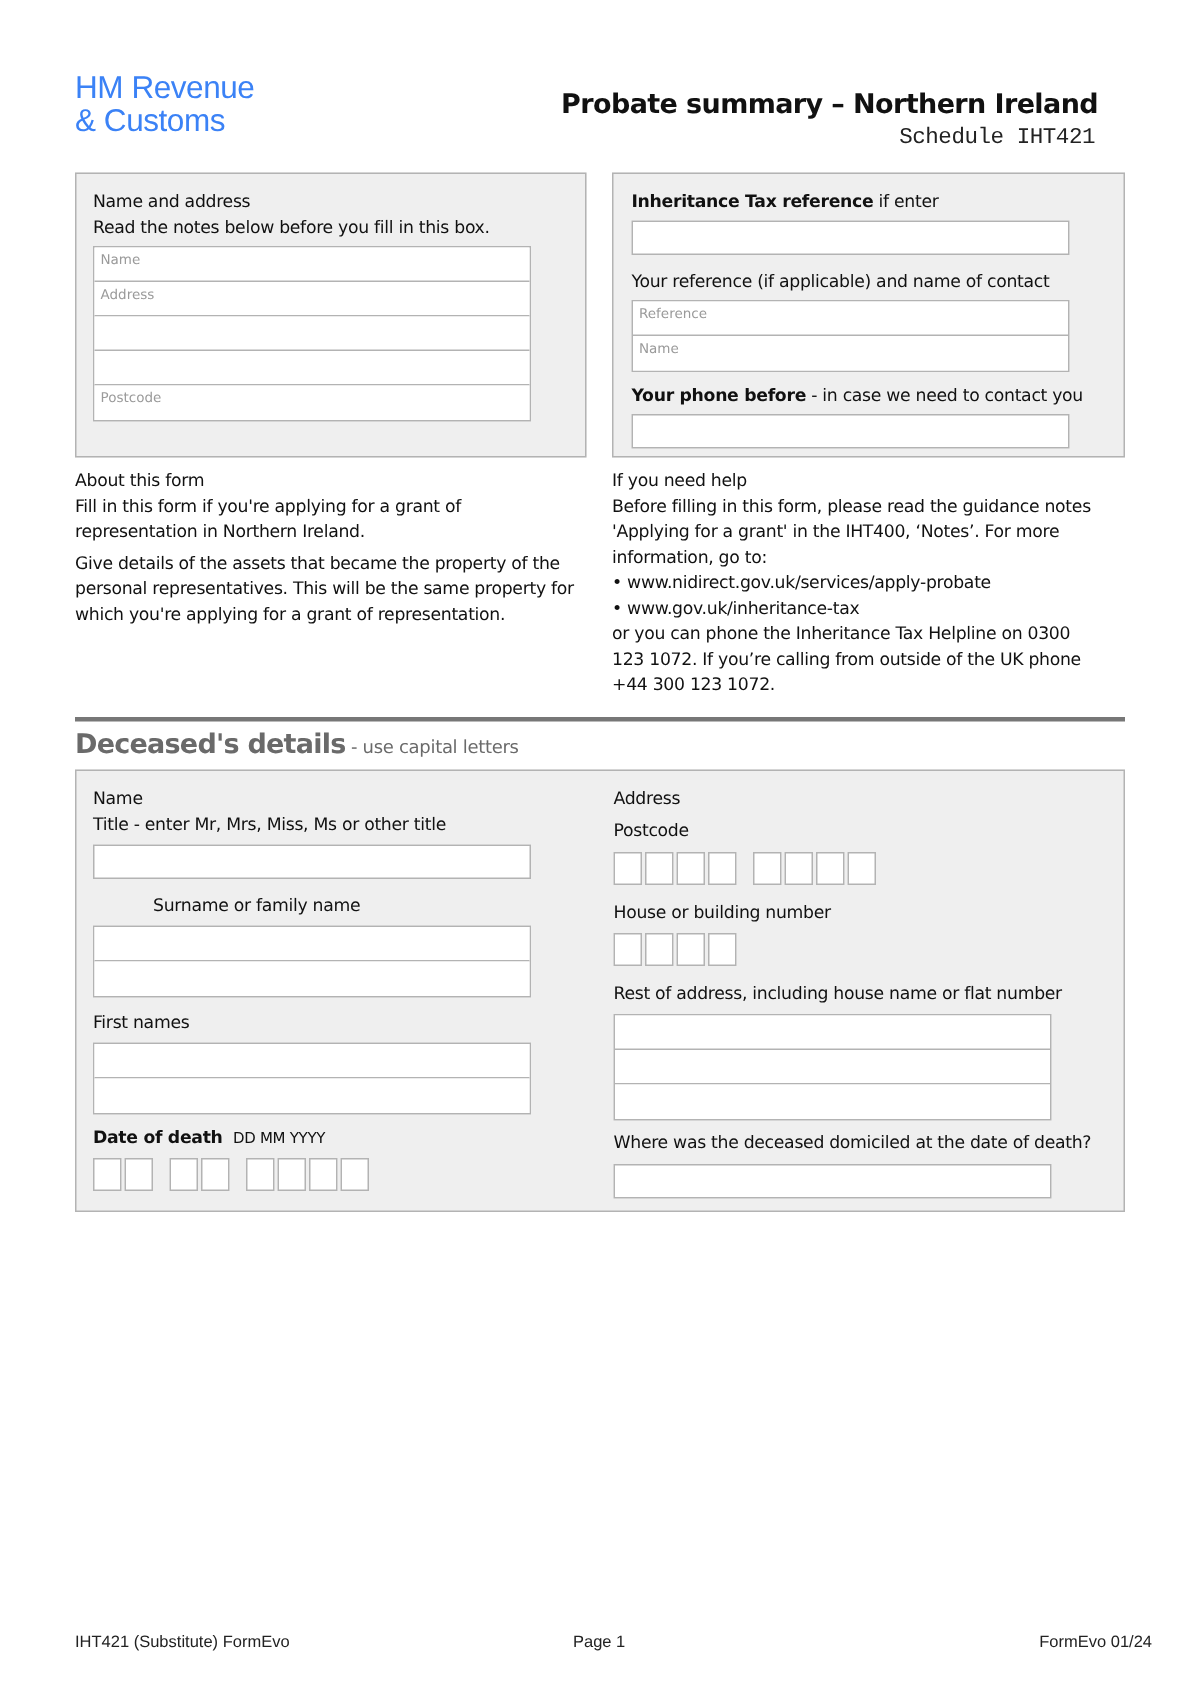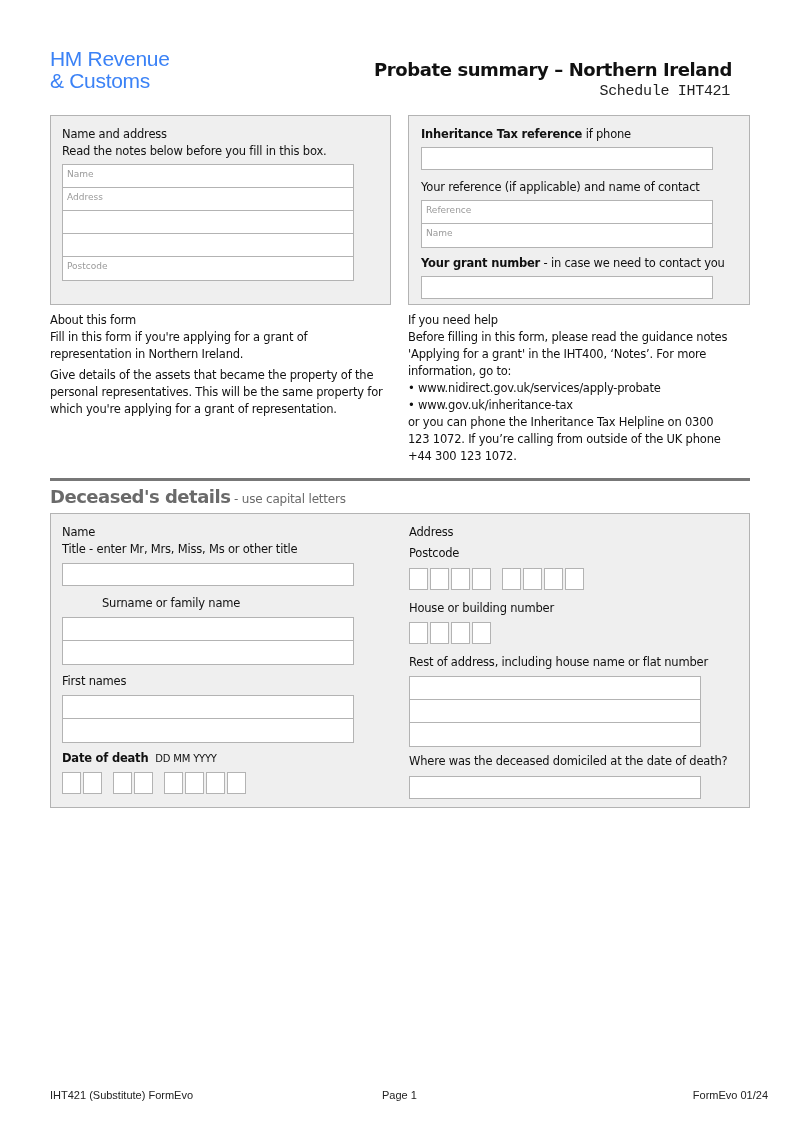--- a/index.html
+++ b/index.html
@@ -49,28 +49,28 @@
   <div class="abs stack" style="left:11px; top:48px; width:292px;">
     <div class="row">Name</div>
     <div class="row">Address</div>
     <div class="row"></div>
     <div class="row"></div>
     <div class="row">Postcode</div>
   </div>
 </div>
 
 <div class="abs panel" style="left:408px; top:115px; width:342px; height:190px;">
-  <div class="abs lbl" style="left:12px; top:10px;"><b>Inheritance Tax reference</b><span> if phone</span></div>
+  <div class="abs lbl" style="left:12px; top:10px;"><b>Inheritance Tax reference</b><span> if enter</span></div>
   <div class="abs field" style="left:12px; top:31px; width:292px; height:23px;"></div>
   <div class="abs lbl bold" style="left:12px; top:63px;">Your reference (if applicable) and name of contact</div>
   <div class="abs stack" style="left:12px; top:84px; width:292px;">
     <div class="row">Reference</div>
     <div class="row">Name</div>
   </div>
-  <div class="abs lbl" style="left:12px; top:139px;"><b>Your grant number</b><span> - in case we need to contact you</span></div>
+  <div class="abs lbl" style="left:12px; top:139px;"><b>Your phone before</b><span> - in case we need to contact you</span></div>
   <div class="abs field" style="left:12px; top:160px; width:292px; height:23px;"></div>
 </div>
 
 <div class="abs text" style="left:50px; top:312px; width:340px;">
   <p class="bold">About this form</p>
   <p style="width:270px;">Fill in this form if you're applying for a grant of representation in Northern Ireland.</p>
   <p style="margin-top:4px;">Give details of the assets that became the property of the personal representatives. This will be the same property for which you're applying for a grant of representation.</p>
 </div>
 
 <div class="abs text" style="left:408px; top:312px; width:335px;">

